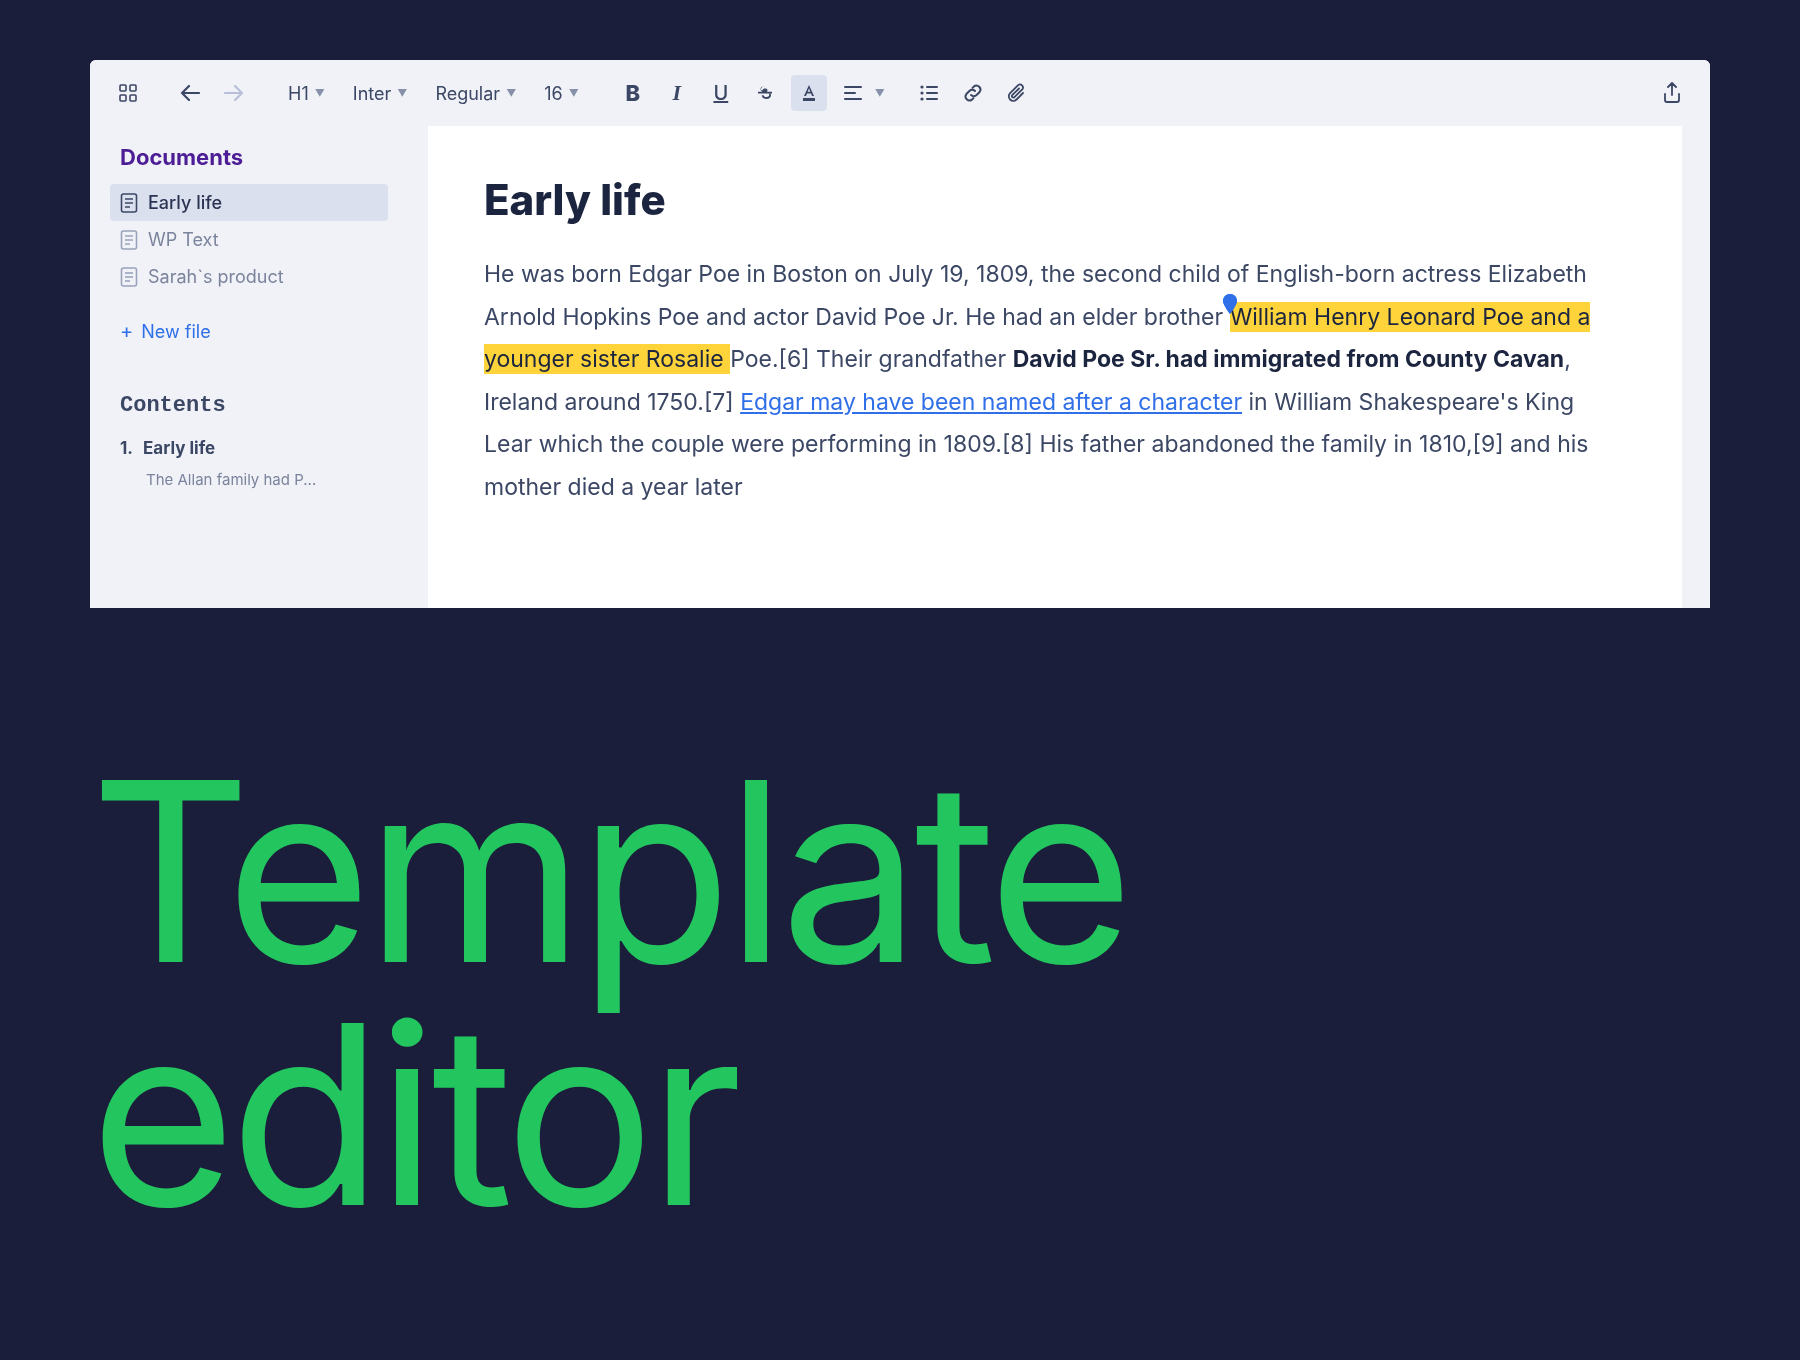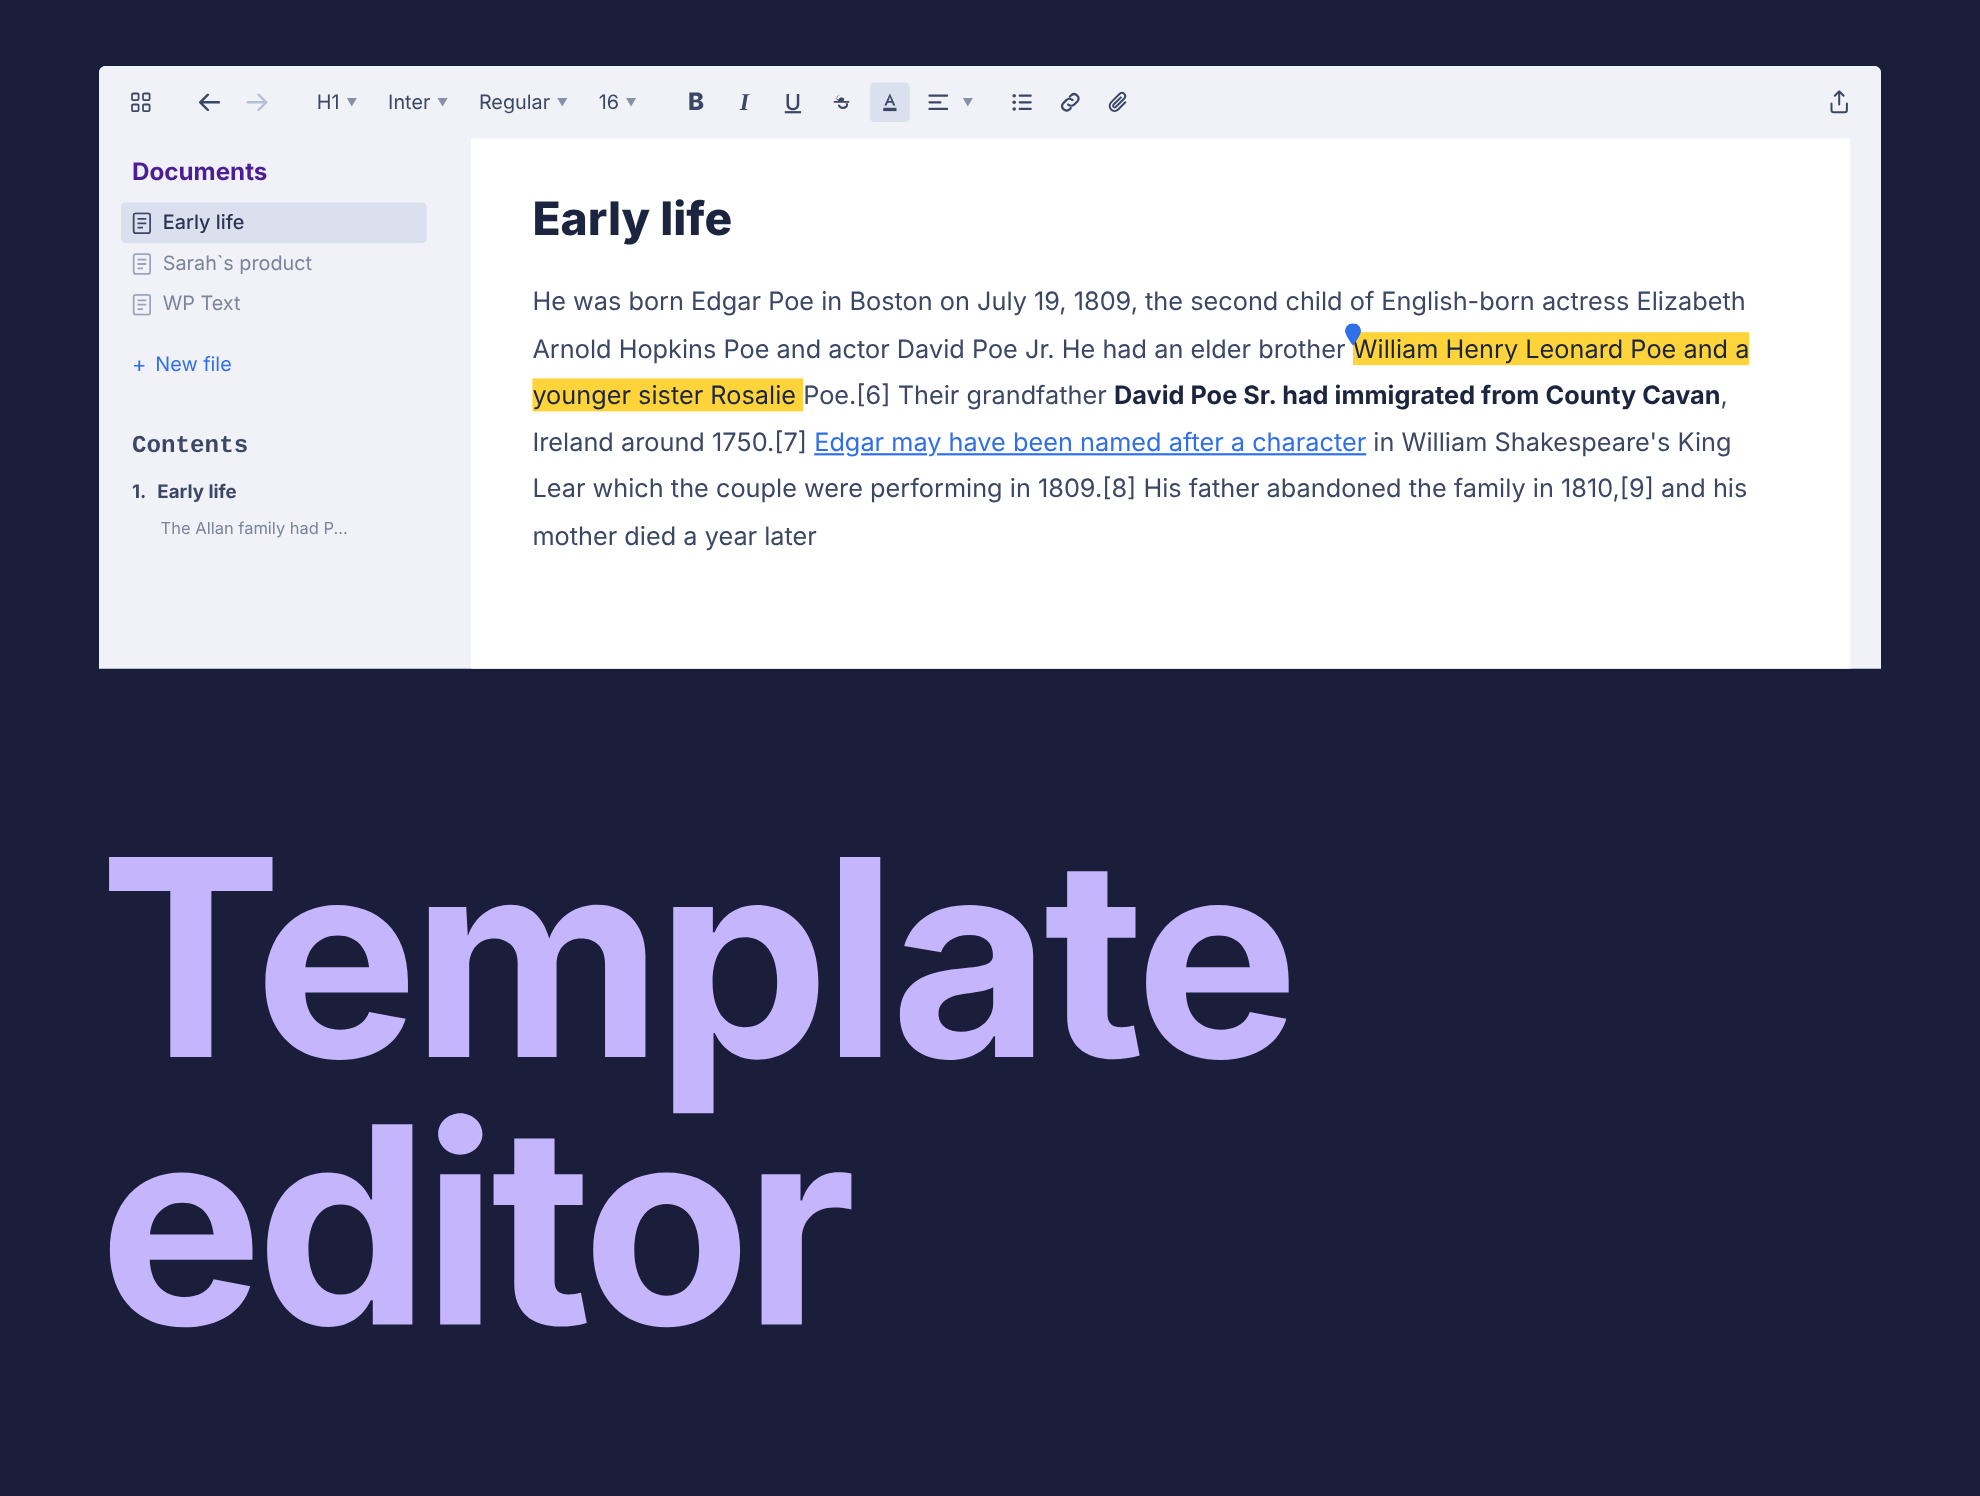--- a/index.html
+++ b/index.html
@@ -165,24 +165,24 @@
     .sel-handle svg { display: block; }
     .sel-handle.start { left: -8px; }
     .sel-handle.end { right: -8px; }
     .bold-text { font-weight: 700; color: #1c253f; }
     .link-text { color: #2f6fe8; text-decoration: underline; margin-top: 45px; }
     .hero-title {
       position: absolute;
       left: 90px;
       top: 750px;
       font-size: 250px;
-      font-weight: 700;
+      font-weight: 400;
       line-height: 0.97;
       letter-spacing: -6px;
-      color: #c4b5fd;
+      color: #22c55e;
     }
     .icon-svg { display: block; }
   </style>
 </head>
 <body>
 
 <div class="editor-window">
 
   <div class="toolbar">
     <div class="toolbar-btn">
@@ -287,30 +287,30 @@
           </svg>
         <span>Early life</span>
       </div>
       <div class="doc-item">
         <svg class="doc-icon" viewBox="0 0 18 20" fill="none" stroke="#9aa3bb" stroke-width="1.6">
             <rect x="1.5" y="1" width="15" height="18" rx="2"></rect>
             <line x1="5" y1="6" x2="13" y2="6"></line>
             <line x1="5" y1="10" x2="13" y2="10"></line>
             <line x1="5" y1="14" x2="10" y2="14"></line>
           </svg>
-        <span>Sarah`s product</span>
+        <span>WP Text</span>
       </div>
       <div class="doc-item">
         <svg class="doc-icon" viewBox="0 0 18 20" fill="none" stroke="#9aa3bb" stroke-width="1.6">
             <rect x="1.5" y="1" width="15" height="18" rx="2"></rect>
             <line x1="5" y1="6" x2="13" y2="6"></line>
             <line x1="5" y1="10" x2="13" y2="10"></line>
             <line x1="5" y1="14" x2="10" y2="14"></line>
           </svg>
-        <span>WP Text</span>
+        <span>Sarah`s product</span>
       </div>
 
       <div class="new-file">
         <span class="plus">+</span>
         <span>New file</span>
       </div>
 
       <div class="contents-heading">Contents</div>
       <div class="contents-item bold">
         <span>1.</span>

